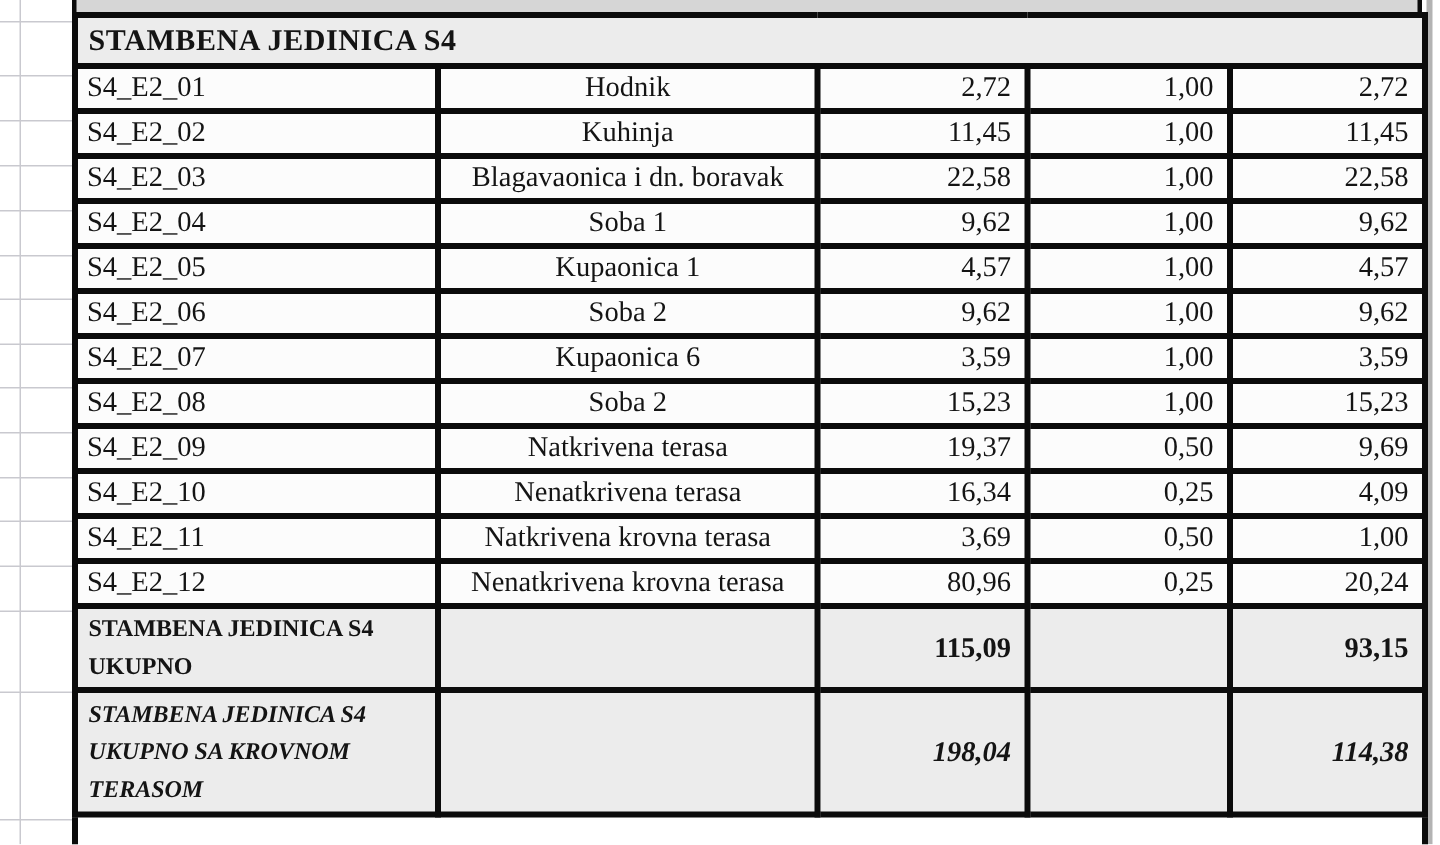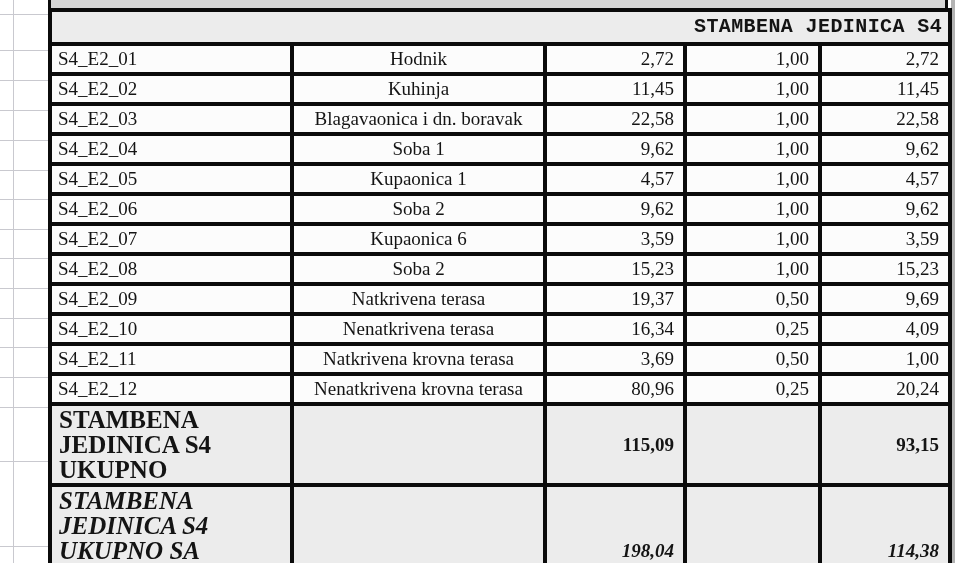--- a/index.html
+++ b/index.html
@@ -64,43 +64,42 @@
     padding: 1px 6px;
     font-size: 19px;
     line-height: 24px;
     background: #fcfcfc;
     overflow: hidden;
     white-space: nowrap;
   }
 
   th.section-header {
     background: #ececec;
-    text-align: right;
+    text-align: left;
     font-weight: bold;
     font-size: 20px;
     letter-spacing: 0.4px;
     height: 28px;
     padding-left: 7px;
-    font-family: Liberation Mono, monospace;
   }
 
   .unit-table td.cell-id   { text-align: left; height: 24px; }
   .unit-table td.cell-name { text-align: center; }
   .unit-table td.cell-num  { text-align: right; padding-right: 9px; }
 
   tr.summary-row td {
     background: #ececec;
     font-weight: bold;
     white-space: normal;
     line-height: 25px;
     vertical-align: middle;
   }
   tr.summary-row.two-line td   { height: 50px; }
   tr.summary-row.three-line td { height: 77px; font-style: italic; }
-  tr.summary-row td.cell-label { font-size: 25px; padding-left: 7px; }
+  tr.summary-row td.cell-label { font-size: 16px; padding-left: 7px; }
 
   tr.partial-row td {
     background: #ffffff;
     height: 30px;
     border-bottom: none;
   }
 </style>
 </head>
 <body>
 

